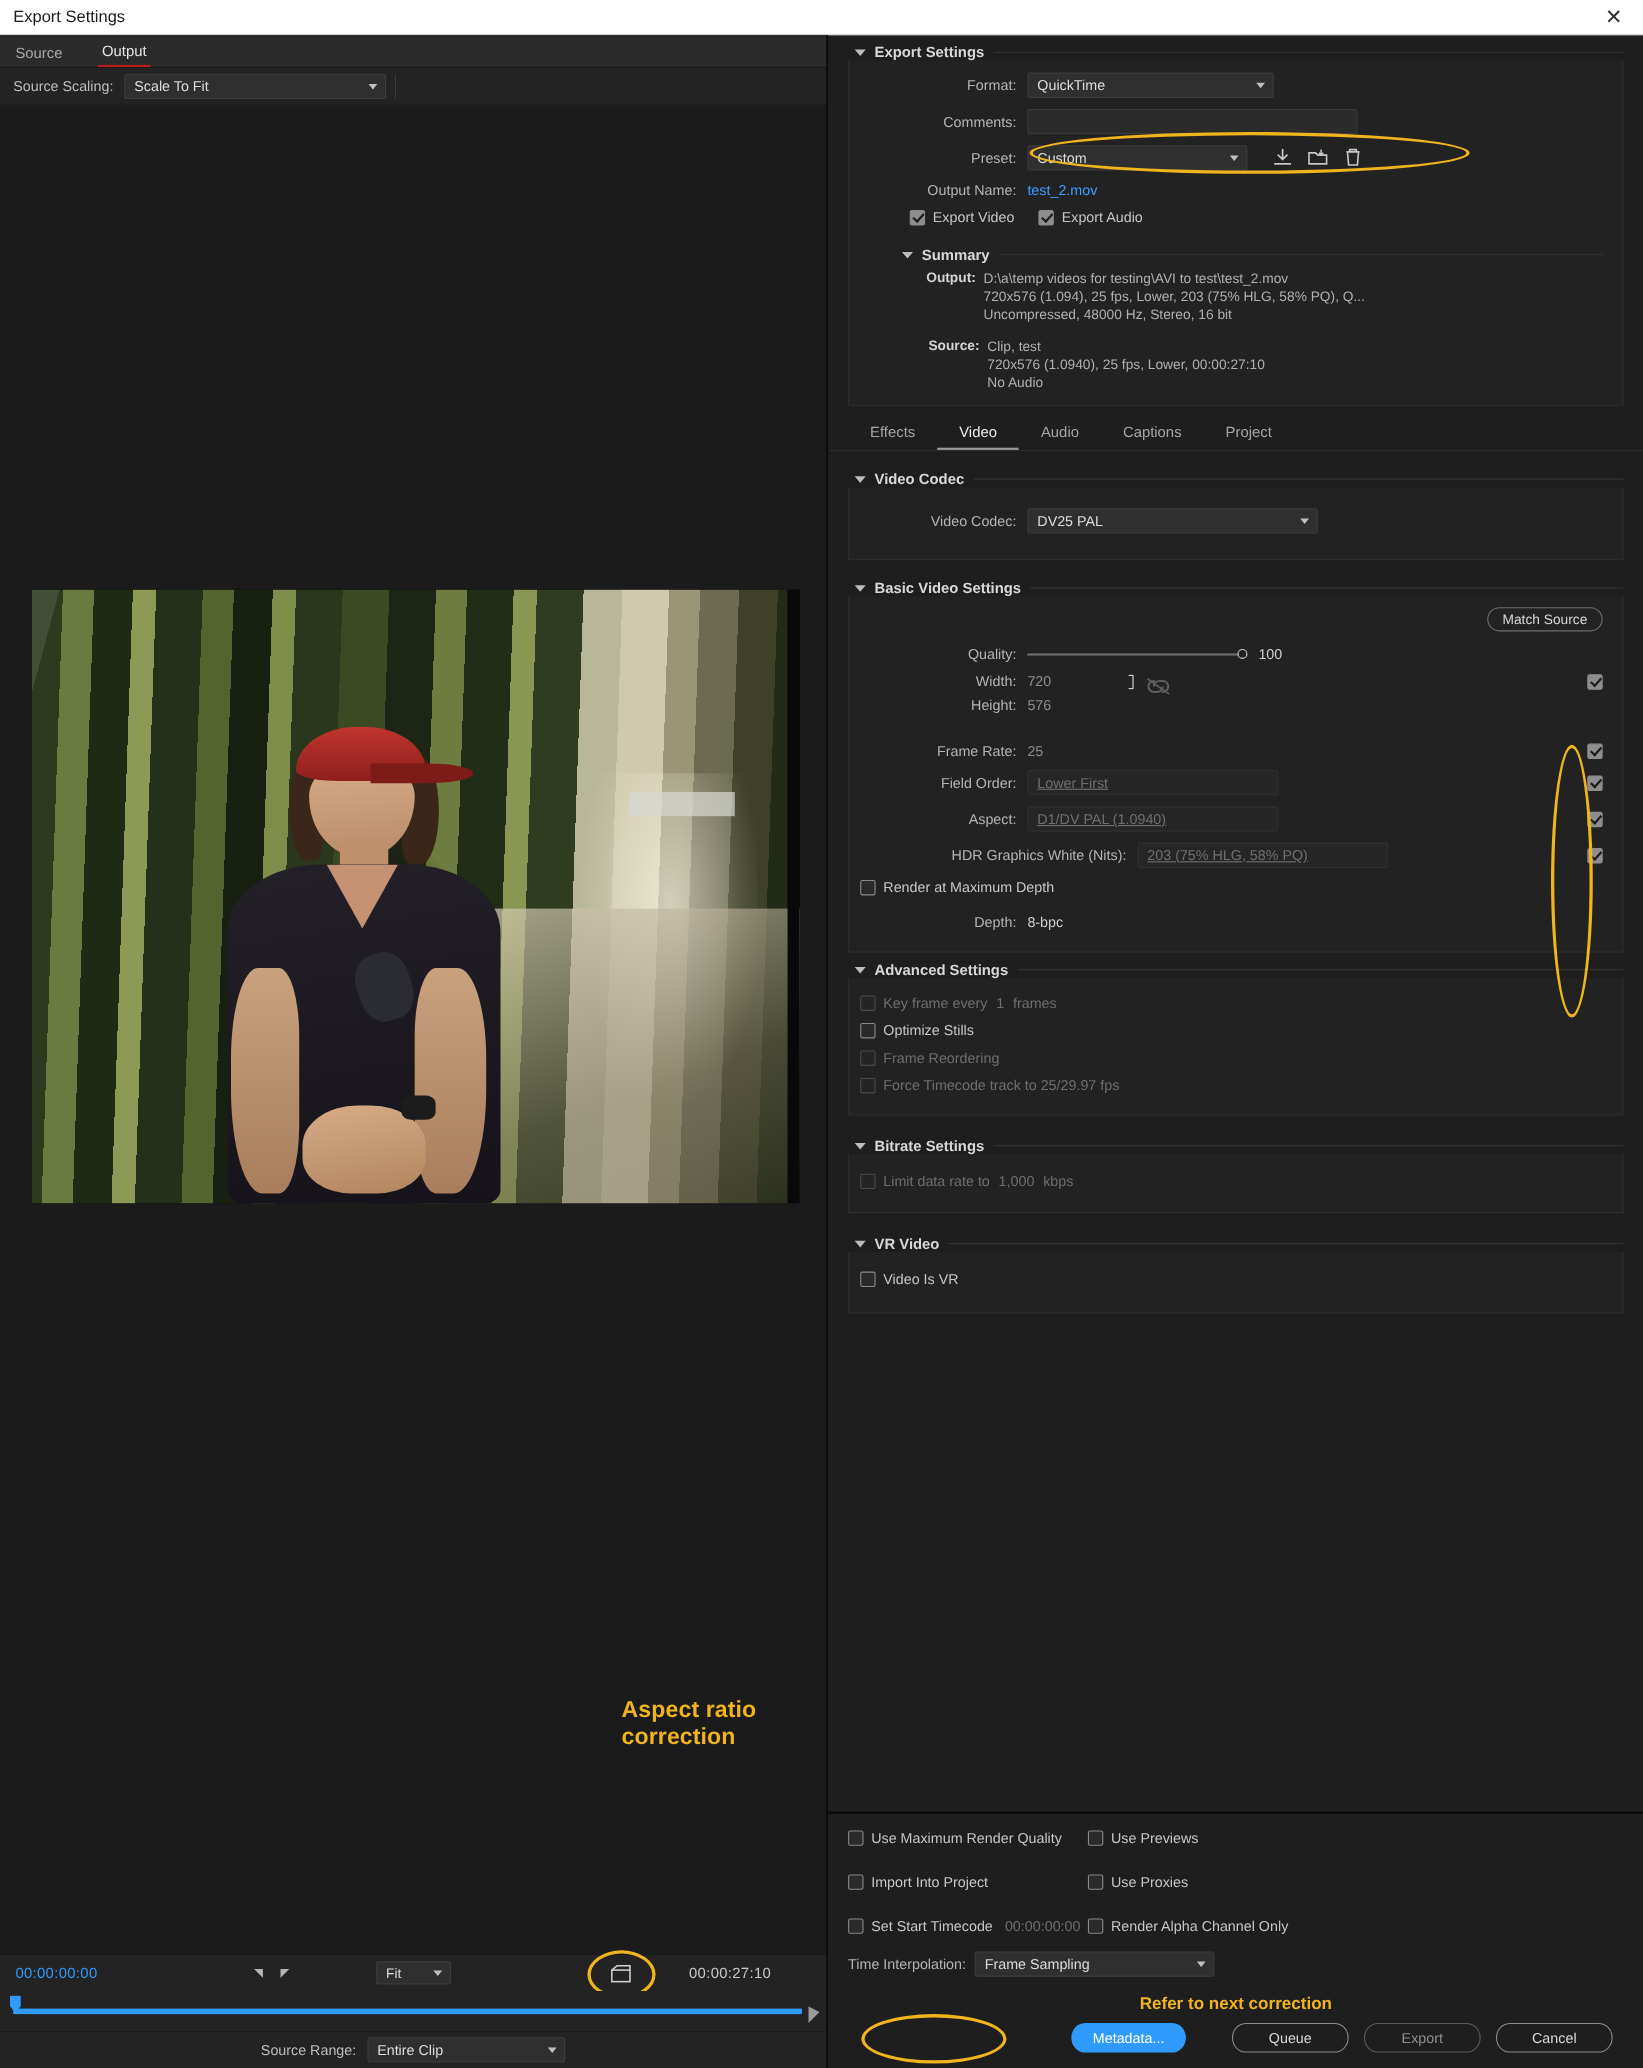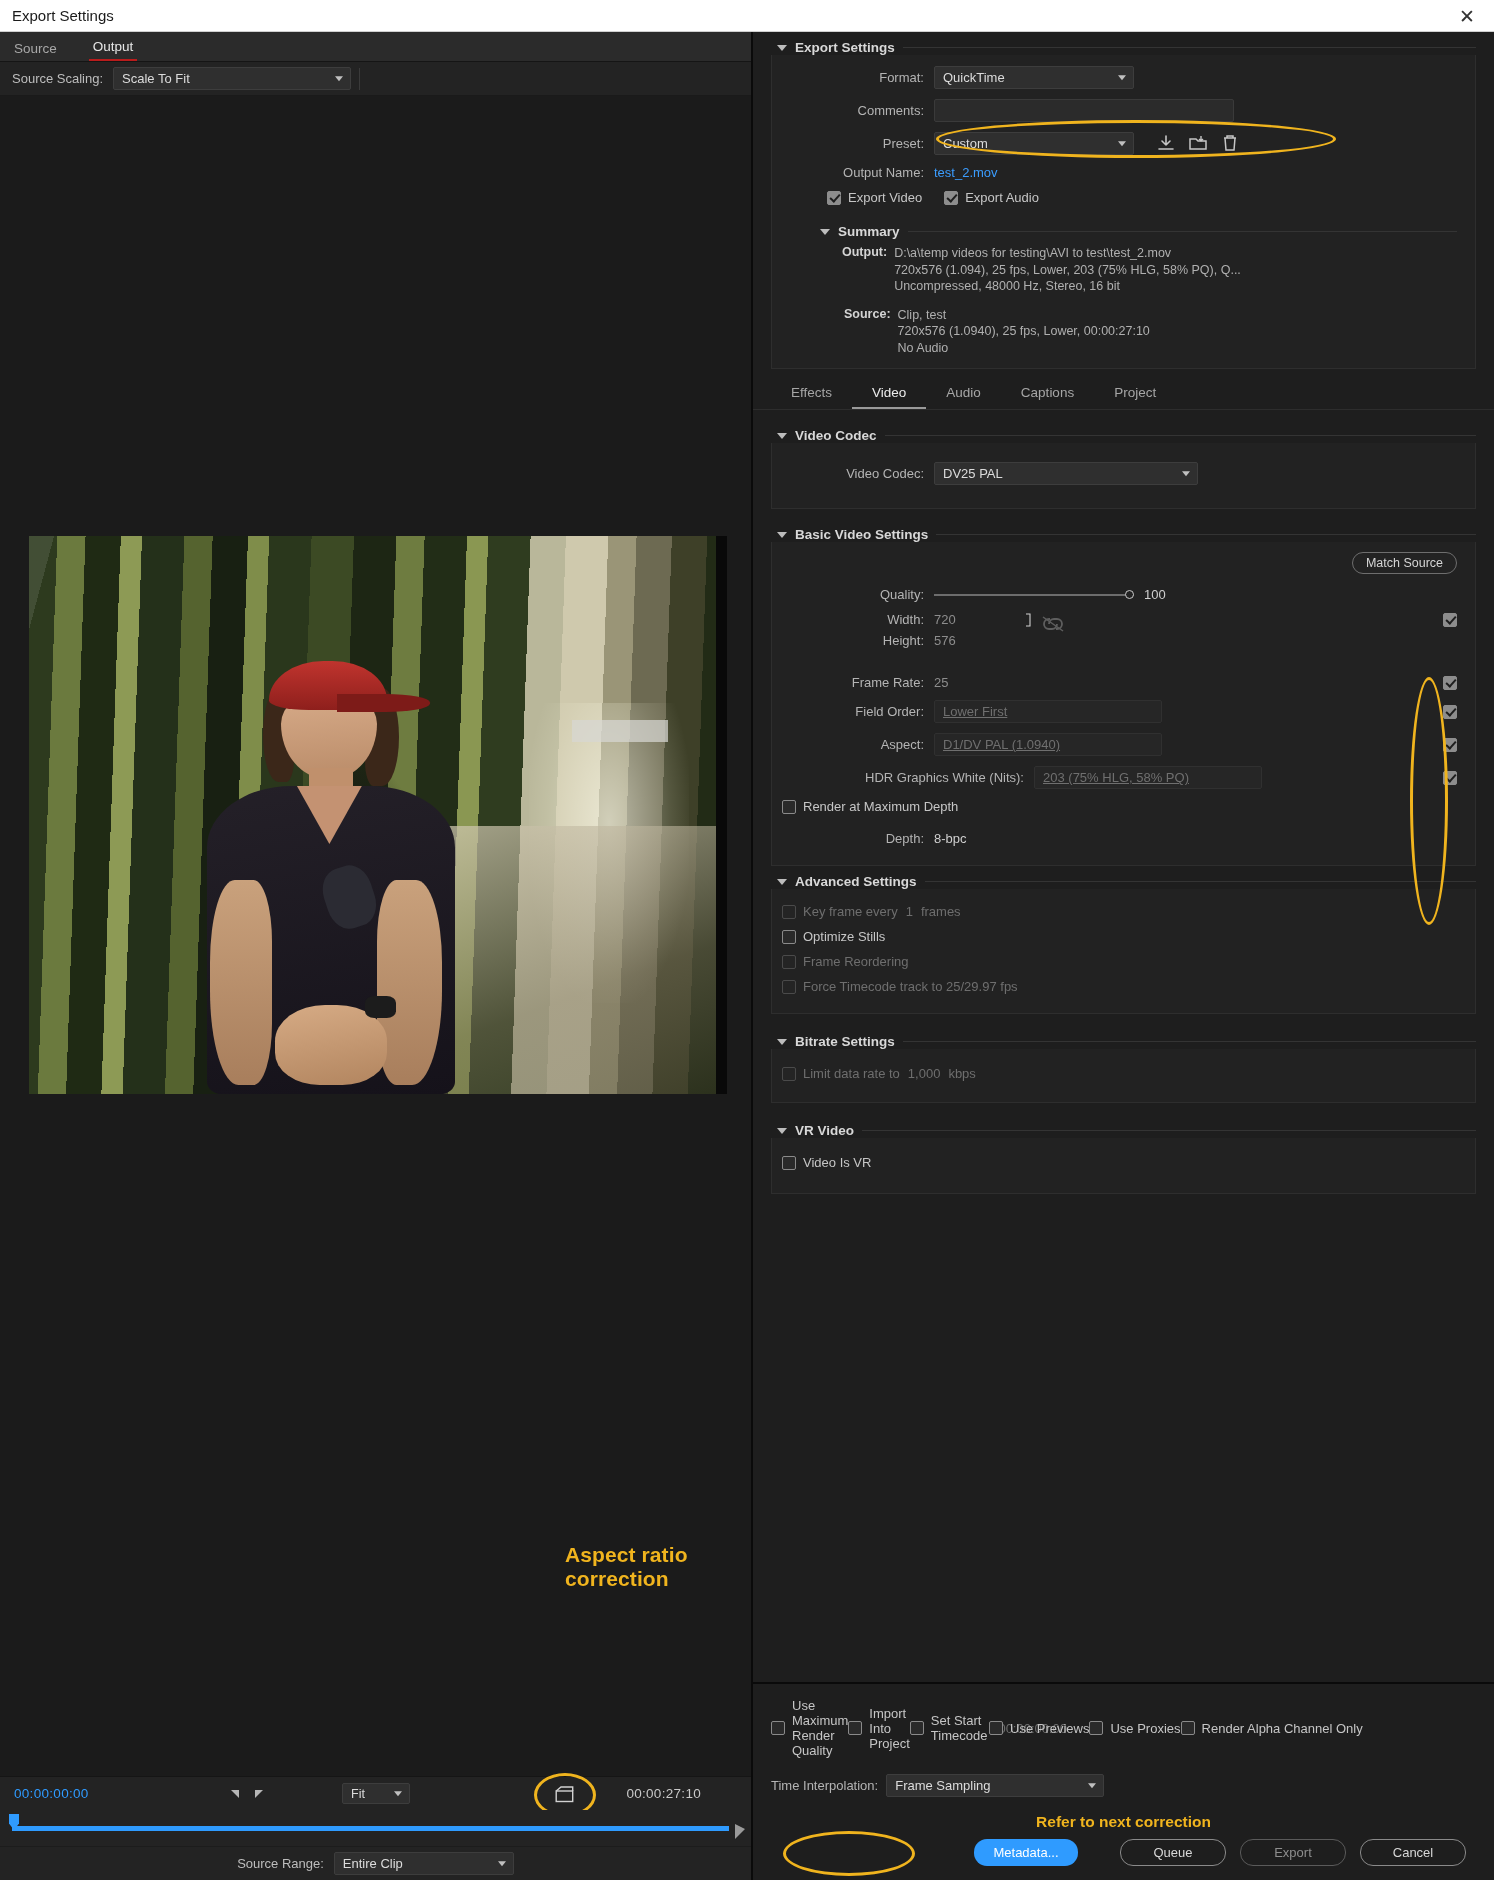--- a/index.html
+++ b/index.html
@@ -301,21 +301,21 @@
   .link-chain {
     position: absolute; width: 26px; height: 14px;
   }
 
   
   .bottom-panel {
     background: #1e1e1e; border-top: 2px solid #0a0a0a; padding: 14px 18px 0;
     position: relative;
   }
   .bot-grid { display: flex; }
-  .bot-col { display: flex; flex-direction: row; gap: 0; }
+  .bot-col { display: flex; flex-direction: column; gap: 25px; }
   .bot-col-1 { width: 214px; }
   .ti-row { display: flex; align-items: center; gap: 8px; margin-top: 16px; }
   .ti-label { font-size: 13px; color: #b4b4b4; }
   .ti-combo { width: 218px; }
 
   .annot-refer {
     text-align: center; font-size: 15.5px; font-weight: bold;
     color: #f0b41e; margin-top: 16px;
   }
   .btnrow {
@@ -428,21 +428,21 @@
 
       <div class="group-hdr">
         <span class="twisty"></span>
         <span class="group-title">Export Settings</span>
         <span class="group-rule"></span>
       </div>
       <div class="group-box">
 
         <div class="fieldrow">
           <span class="flabel">Format:</span>
-          <div class="combo" style="width:200px">
+          <div class="combo" style="width:224px">
             <span>QuickTime</span>
             <span class="caret"></span>
           </div>
         </div>
 
         <div class="fieldrow">
           <span class="flabel">Comments:</span>
           <div class="input-box" style="width:300px">
             <span></span>
           </div>

